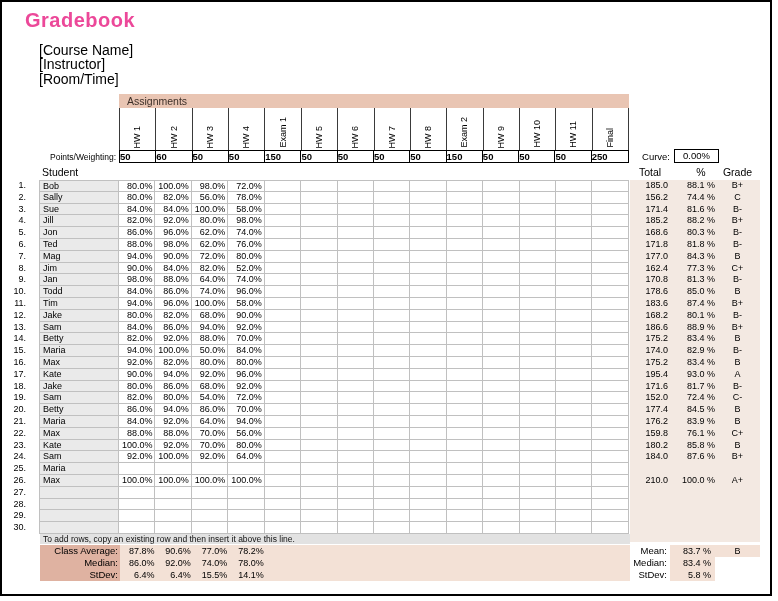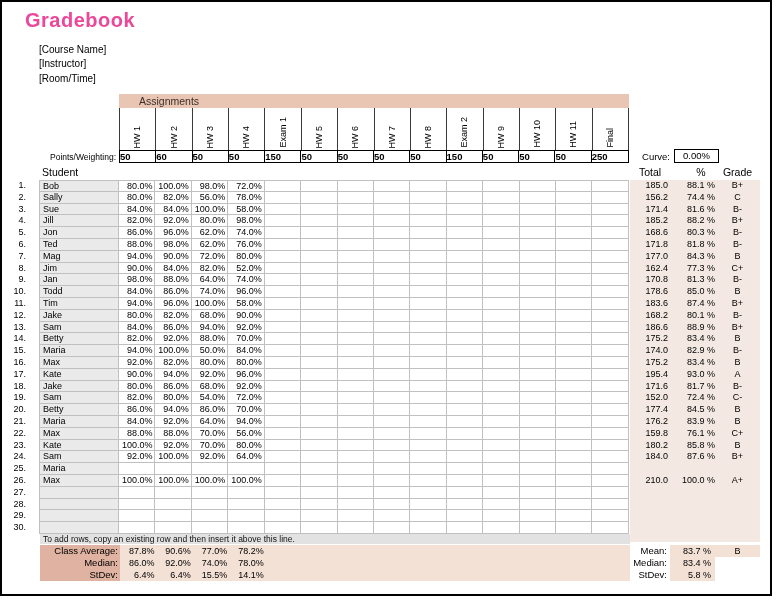--- a/index.html
+++ b/index.html
@@ -1,20 +1,20 @@
 <!DOCTYPE html>
 <html><head>
 <meta charset="utf-8">
 <style>
   html,body{margin:0;padding:0;}
   body{width:778px;height:601px;background:#fff;font-family:"Liberation Sans",sans-serif;color:#000;position:relative;}
   .sheet{position:absolute;left:0;top:0;width:772px;height:596px;border:2px solid #000;box-sizing:border-box;background:#fff;overflow:hidden;}
   .title{position:absolute;left:23px;top:7px;font-size:20px;font-weight:bold;color:#ec4899;letter-spacing:.5px;}
-  .info{position:absolute;left:37px;top:41px;font-size:10px;line-height:14.3px;}
-  .band{position:absolute;left:117px;top:92px;width:510px;height:14px;background:#e9c5b3;font-size:10.5px;line-height:14px;padding-left:20px;box-sizing:border-box;color:#3c2f28;}
+  .info{position:absolute;left:37px;top:41px;font-size:14px;line-height:14.3px;}
+  .band{position:absolute;left:117px;top:92px;width:510px;height:14px;background:#e9c5b3;font-size:10.5px;line-height:14px;padding-left:8px;box-sizing:border-box;color:#3c2f28;}
   #assign-cols{position:absolute;left:117px;top:106px;width:510px;height:42px;display:grid;grid-template-columns:repeat(14,1fr);border-left:1px solid #3a3a3a;box-sizing:border-box;}
   .hcell{position:relative;border-right:1px solid #3a3a3a;display:flex;justify-content:center;align-items:flex-end;padding-bottom:2px;box-sizing:border-box;overflow:hidden;}
   .vtext{writing-mode:vertical-rl;transform:rotate(180deg);font-size:9px;line-height:1;white-space:nowrap;}
   .points-label{position:absolute;left:0;top:150px;width:114px;text-align:right;font-size:8.5px;}
   #points-row{position:absolute;left:117px;top:148px;width:510px;height:13px;display:grid;grid-template-columns:repeat(14,1fr);border:1px solid #000;box-sizing:border-box;background:#fff;}
   .pcell{border-right:1px solid #000;box-sizing:border-box;text-align:left;font-size:9.5px;font-weight:bold;line-height:11px;}
   .pcell:last-child{border-right:none;}
   .curve-label{position:absolute;left:602px;top:149px;width:66px;text-align:right;font-size:9.5px;}
   .curve-box{position:absolute;left:672px;top:147px;width:45px;height:14px;border:1px solid #000;box-sizing:border-box;text-align:center;font-size:9.5px;line-height:12px;background:#fff;}
   .colhead{position:absolute;top:164px;font-size:10.5px;}

